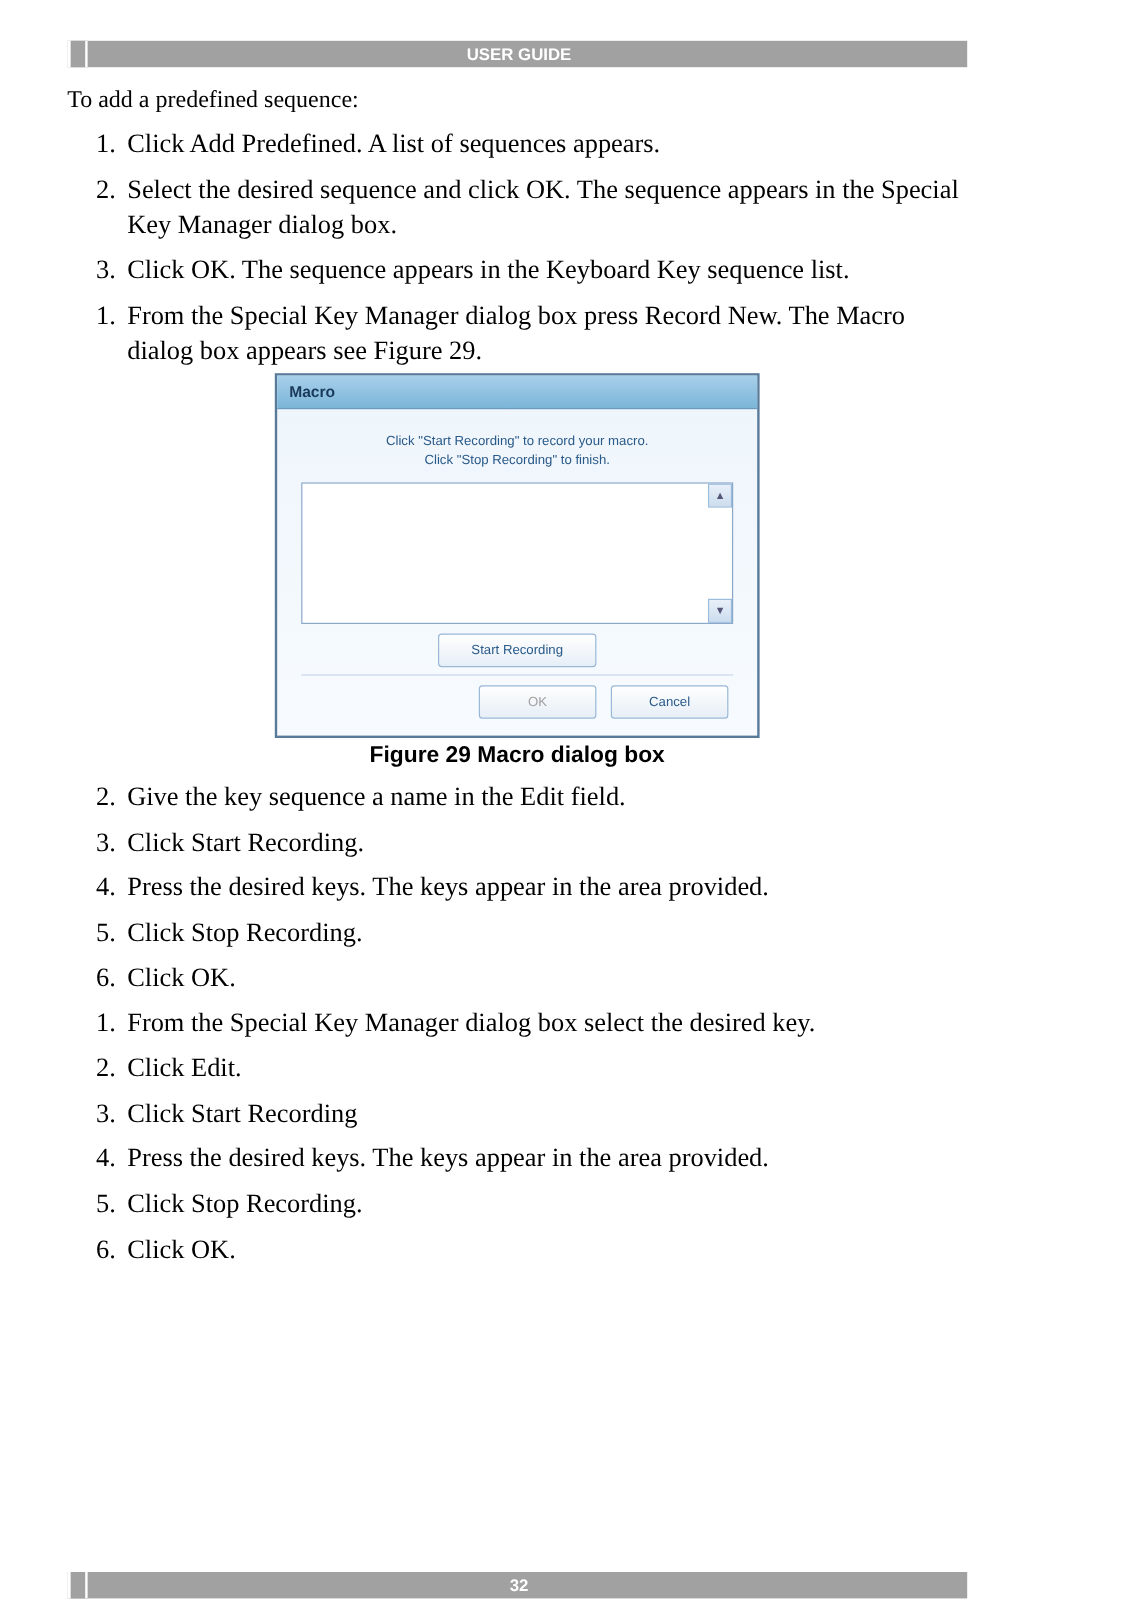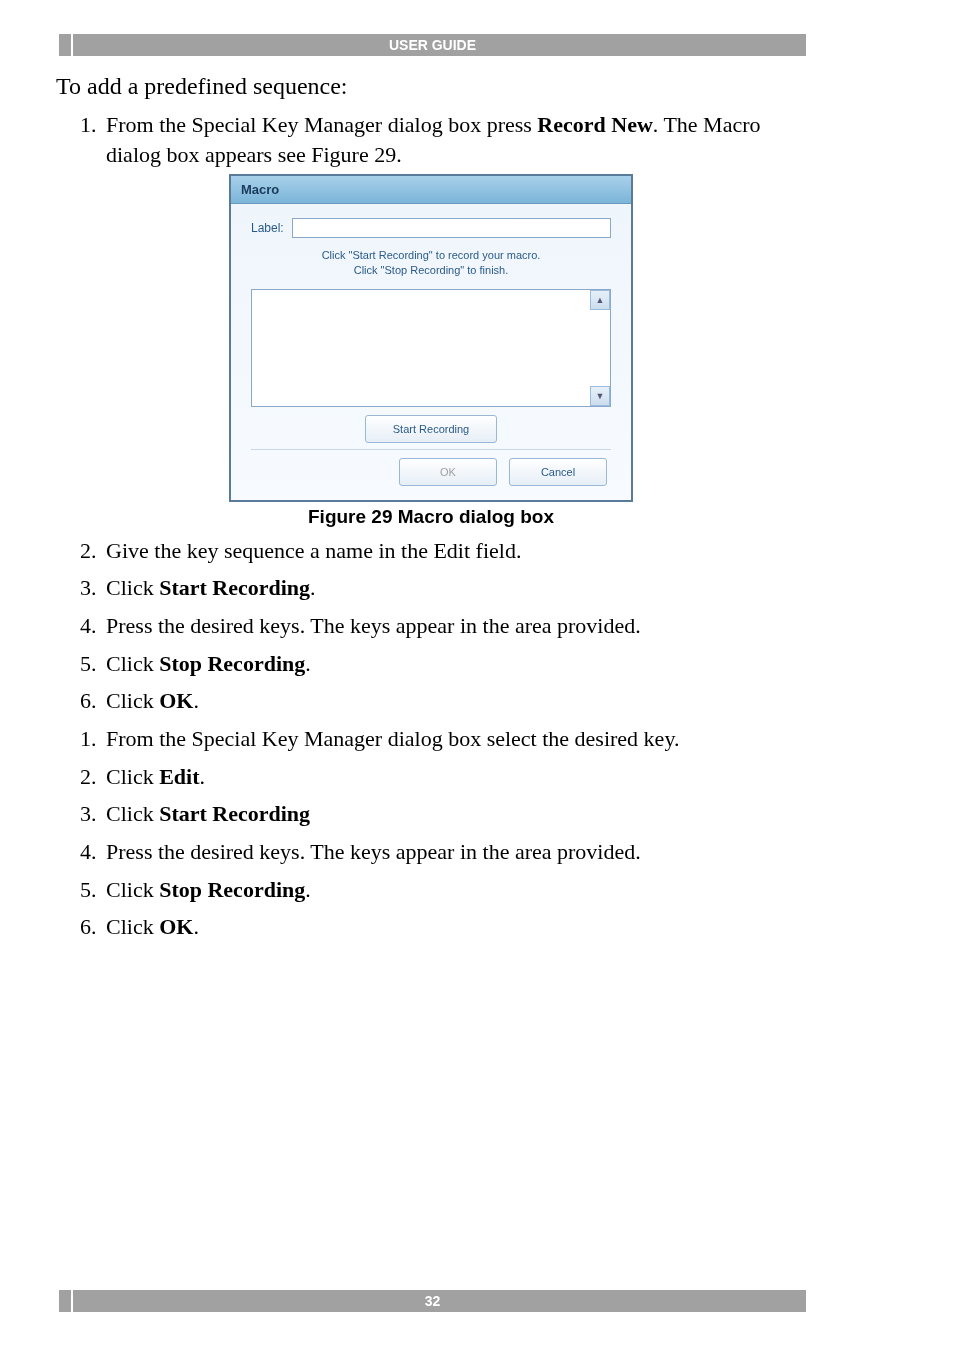--- a/index.html
+++ b/index.html
@@ -34,40 +34,40 @@
     position: absolute;
     left: 0;
     top: 0;
     bottom: 0;
     width: 12px;
     background: #a1a1a1;
     border-right: 2px solid #ffffff;
   }
   .footer-bar {
     position: absolute;
-    bottom: 40px;
+    bottom: 20px;
     left: 56px;
     right: 56px;
   }
   .para {
-    font-size: 24px;
+    font-size: 20px;
     line-height: 1.35;
     margin: 14px 0 6px 0;
   }
   ol.numbered {
     font-size: 22px;
     line-height: 1.35;
     padding-left: 46px;
     margin: 4px 0 8px 0;
   }
   ol.numbered li {
     margin: 8px 0;
     padding-left: 4px;
   }
-  .bold { font-weight: bold; text-align: center; }
+  .bold { font-weight: normal; text-align: center; }
   .figure-wrap {
     text-align: center;
     margin-top: -4px;
   }
   .figure-caption {
     font-family: Arial, Helvetica, sans-serif;
     font-weight: bold;
     font-size: 19px;
     margin-top: 4px;
   }
@@ -171,35 +171,36 @@
 </style>
 </head>
 <body>
 <div class="page">
 
   <div class="header-bar">
     <span>USER GUIDE</span>
   </div>
 
   <p class="para">To add a predefined sequence:</p>
+  <ol class="numbered">
+    <li>Click Add Predefined. A list of sequences appears.</li>
+    <li>Select the desired sequence and click OK. The sequence appears in the Special Key Manager dialog box.</li>
+    <li>Click OK. The sequence appears in the Keyboard Key sequence list.</li>
+  </ol>
 
   <ol class="numbered">
     <li>
       <span>From the Special Key Manager dialog box press </span><span class="bold">Record New</span><span>. The Macro dialog box appears see Figure 29.</span>
     </li>
   </ol>
 
   <div class="figure-wrap">
     <div class="macro-dialog">
       <div class="macro-title">Macro</div>
       <div class="macro-body">
-        <div class="macro-row">
-          <span class="macro-label">Label:</span>
-          <div class="macro-input"></div>
-        </div>
         <div class="macro-hint">
           <span>Click "Start Recording" to record your macro.</span><br>
           <span>Click "Stop Recording" to finish.</span>
         </div>
         <div class="macro-textarea-wrap">
           <div class="macro-textarea"></div>
           <div class="scroll-btn scroll-up">▲</div>
           <div class="scroll-btn scroll-down">▼</div>
         </div>
         <div class="macro-btn-row">

